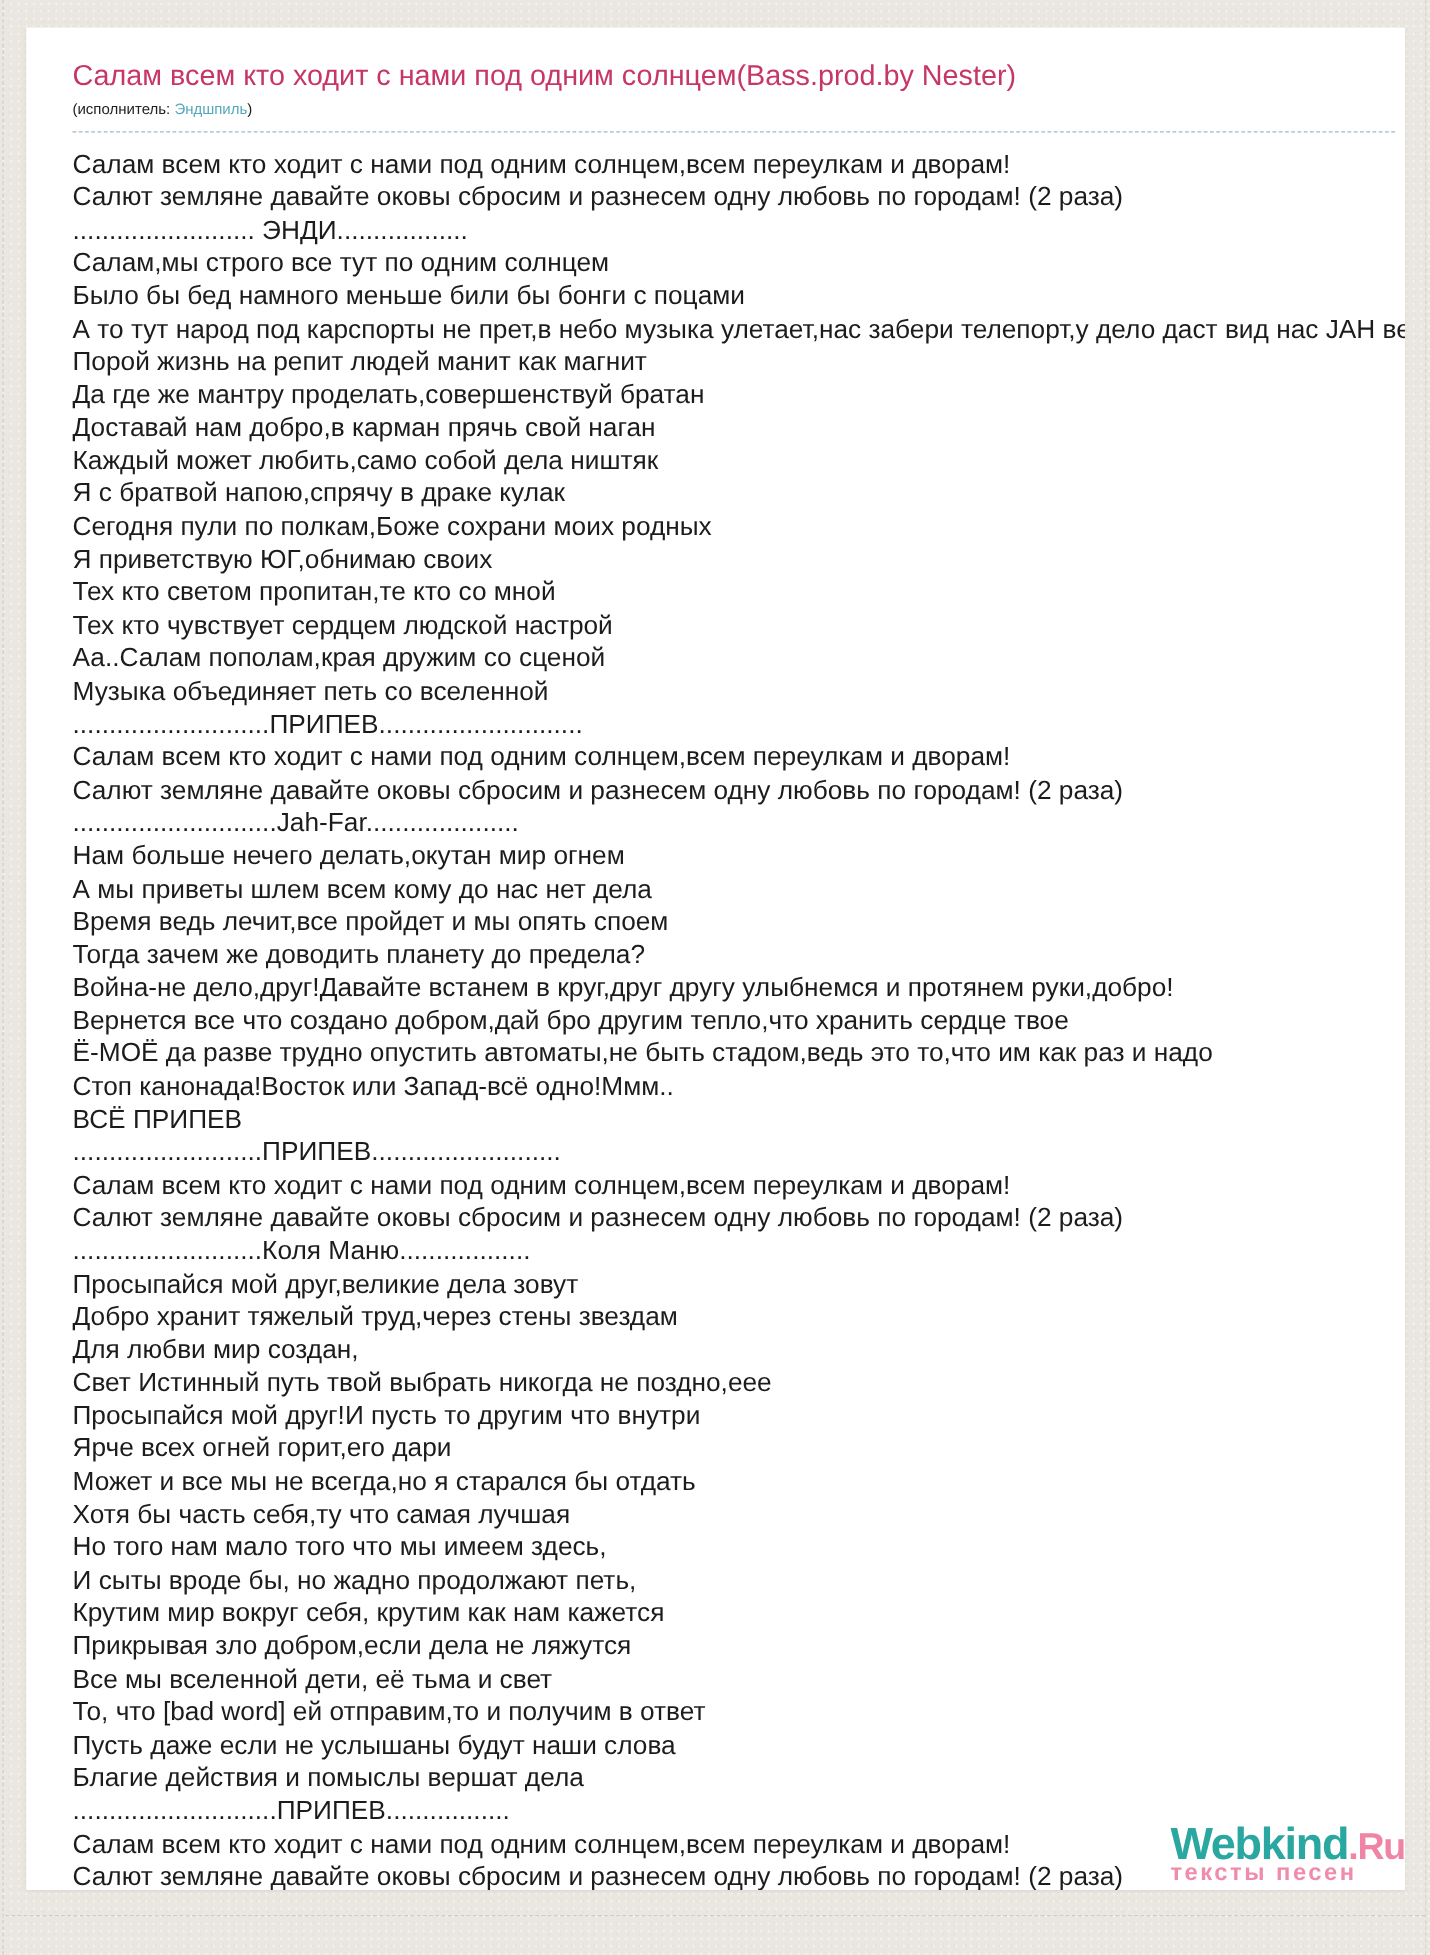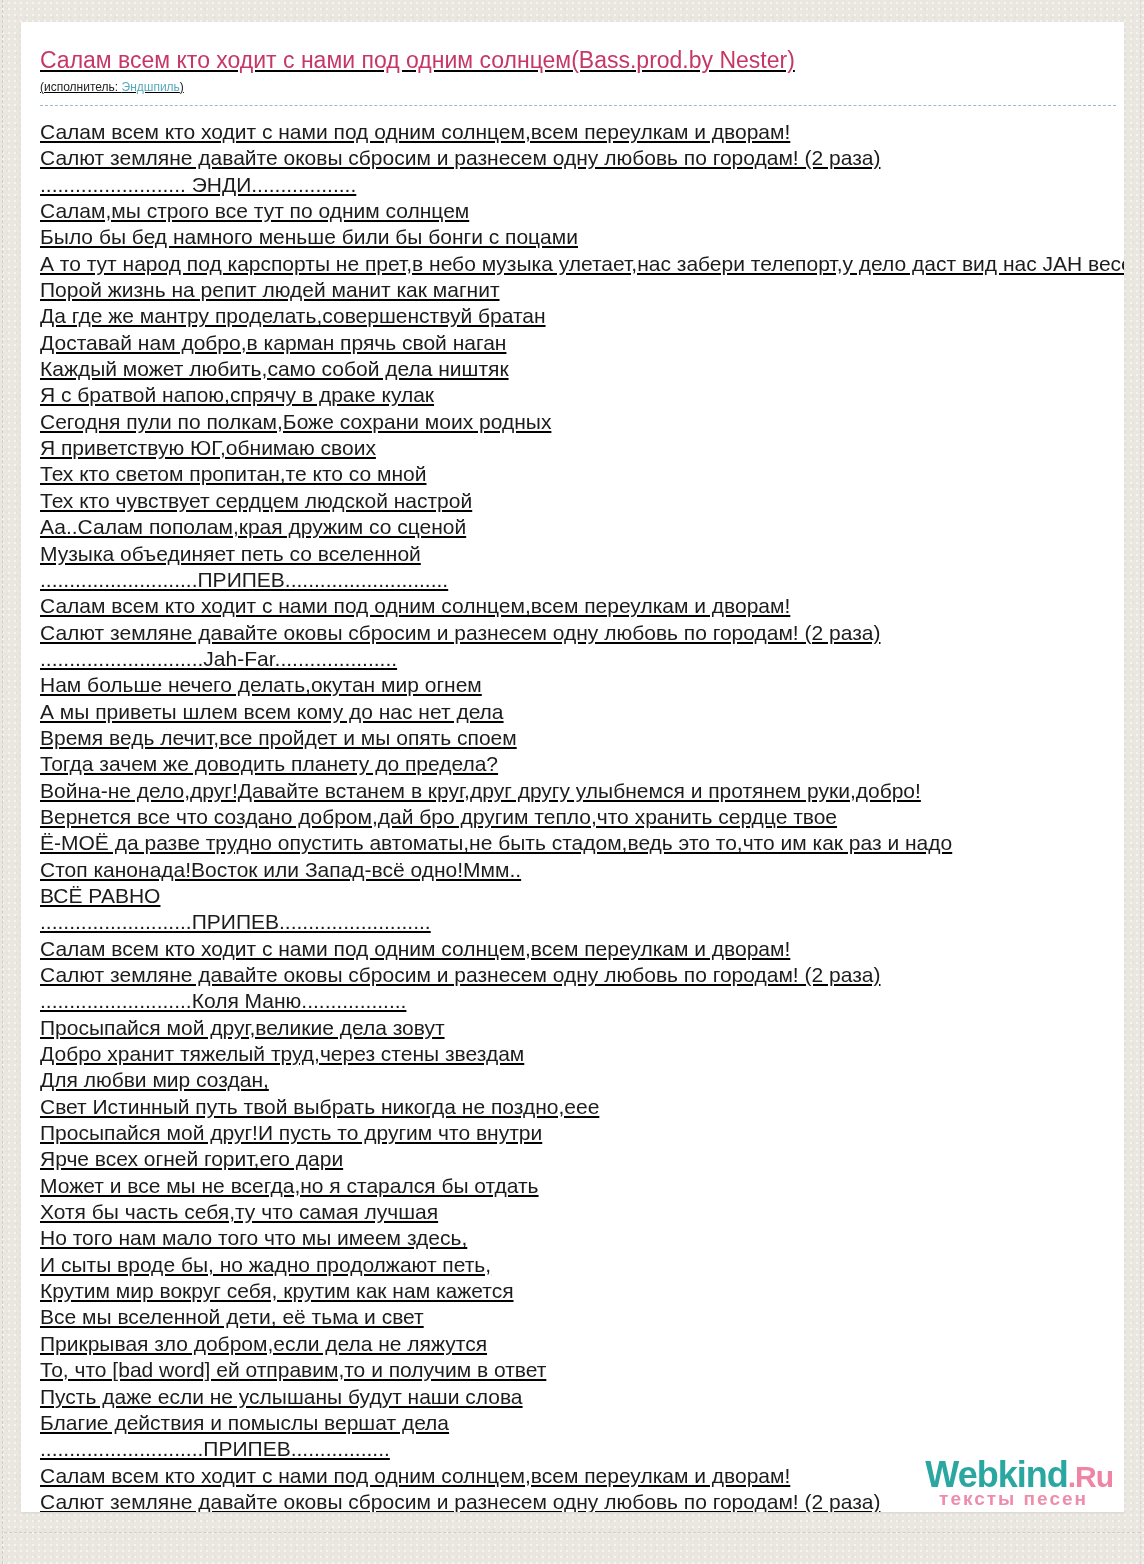--- a/index.html
+++ b/index.html
@@ -26,39 +26,39 @@
   .edge-dashed-bottom {
     position:absolute; left:4px; top:1532px; width:1136px; height:0;
     border-top:1px dashed #d2cbc3;
   }
   .card {
     position:absolute; left:21px; top:22px; width:1103px; height:1490px;
     background:#ffffff;
     box-shadow:0 1px 3px rgba(90,80,70,0.12);
     overflow:hidden;
   }
-  .card-inner { padding:24px 0 0 19px;text-decoration:underline; }
+  .card-inner { padding:24px 0 0 37px; }
   .page-title {
     font-size:23px; font-weight:400; color:#c73766;
     line-height:28px; white-space:nowrap;
   }
   .subtitle-row {
     margin-top:3px; padding-bottom:8px; margin-right:8px;
     border-bottom:1px dashed #9cb8ce;
     font-size:12px; color:#222; line-height:20px;
   }
   .artist-link { color:#55a8ba; text-decoration:none; cursor:pointer; }
   .lyrics {
     margin-top:13px;
     font-size:21px; line-height:26.35px; color:#1c1c1c;
     white-space:nowrap;
   }
   .logo {
-    position:absolute; right:11px; bottom:4px;
-    text-align:right; cursor:pointer; line-height:1;
+    position:absolute; right:0; bottom:4px;
+    cursor:pointer; line-height:1;
   }
   .logo-main { font-weight:bold; font-size:36px; letter-spacing:-1px; }
   .logo-teal { color:#29a7a0; }
   .logo-pink { color:#ef84a5; font-size:30px; }
   .logo-tagline {
     font-weight:bold; font-size:19px; color:#f08cab;
     letter-spacing:2px; margin-top:-4px; padding-right:25px;
   }
 </style>
 </head>
@@ -98,38 +98,38 @@
         <div>Салют земляне давайте оковы сбросим и разнесем одну любовь по городам! (2 раза)</div>
         <div>............................Jah-Far.....................</div>
         <div>Нам больше нечего делать,окутан мир огнем</div>
         <div>А мы приветы шлем всем кому до нас нет дела</div>
         <div>Время ведь лечит,все пройдет и мы опять споем</div>
         <div>Тогда зачем же доводить планету до предела?</div>
         <div>Война-не дело,друг!Давайте встанем в круг,друг другу улыбнемся и протянем руки,добро!</div>
         <div>Вернется все что создано добром,дай бро другим тепло,что хранить сердце твое</div>
         <div>Ё-МОЁ да разве трудно опустить автоматы,не быть стадом,ведь это то,что им как раз и надо</div>
         <div>Стоп канонада!Восток или Запад-всё одно!Ммм..</div>
-        <div>ВСЁ РАВНО</div>
+        <div>ВСЁ ПРИПЕВ</div>
         <div>..........................ПРИПЕВ..........................</div>
         <div>Салам всем кто ходит с нами под одним солнцем,всем переулкам и дворам!</div>
         <div>Салют земляне давайте оковы сбросим и разнесем одну любовь по городам! (2 раза)</div>
         <div>..........................Коля Маню..................</div>
         <div>Просыпайся мой друг,великие дела зовут</div>
         <div>Добро хранит тяжелый труд,через стены звездам</div>
         <div>Для любви мир создан,</div>
         <div>Свет Истинный путь твой выбрать никогда не поздно,еее</div>
         <div>Просыпайся мой друг!И пусть то другим что внутри</div>
         <div>Ярче всех огней горит,его дари</div>
         <div>Может и все мы не всегда,но я старался бы отдать</div>
         <div>Хотя бы часть себя,ту что самая лучшая</div>
         <div>Но того нам мало того что мы имеем здесь,</div>
         <div>И сыты вроде бы, но жадно продолжают петь,</div>
         <div>Крутим мир вокруг себя, крутим как нам кажется</div>
+        <div>Прикрывая зло добром,если дела не ляжутся</div>
         <div>Все мы вселенной дети, её тьма и свет</div>
-        <div>Прикрывая зло добром,если дела не ляжутся</div>
         <div>То, что [bad word] ей отправим,то и получим в ответ</div>
         <div>Пусть даже если не услышаны будут наши слова</div>
         <div>Благие действия и помыслы вершат дела</div>
         <div>............................ПРИПЕВ.................</div>
         <div>Салам всем кто ходит с нами под одним солнцем,всем переулкам и дворам!</div>
         <div>Салют земляне давайте оковы сбросим и разнесем одну любовь по городам! (2 раза)</div>
       </div>
 
     <div class="logo">
       <div class="logo-main"><span class="logo-teal">Webkind</span><span class="logo-pink">.Ru</span></div>

